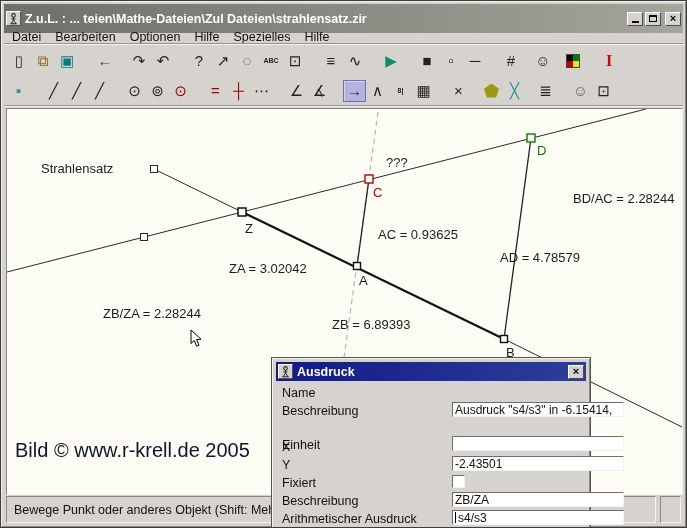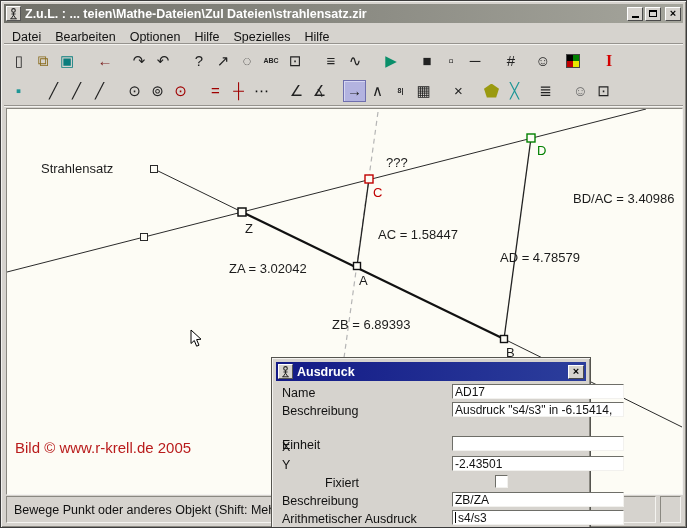--- a/index.html
+++ b/index.html
@@ -5,21 +5,21 @@
   html,body{margin:0;padding:0;background:#9c9a92;}
   .window{position:relative;width:687px;height:528px;overflow:hidden;
     font-family:"Liberation Sans",sans-serif;
     background-color:#d6d3ce;
     background-image:radial-gradient(#c8c5c0 22%,rgba(0,0,0,0) 23%);
     background-size:4px 4px;
     border:1px solid #3c3c3c;
     box-shadow:inset 1px 1px 0 #f2f1ee, inset -1px -1px 0 #8a8881;
     box-sizing:border-box;}
   
-  .titlebar{position:absolute;left:3px;top:3px;right:3px;height:19px;display:flex;align-items:center;gap:4px;
+  .titlebar{position:absolute;left:3px;top:3px;right:3px;height:29px;display:flex;align-items:center;gap:4px;
     background:linear-gradient(90deg,#6f6f68,#a5a59c);padding-left:2px;}
   .app-icon,.dlg-icon{width:15px;height:15px;flex:0 0 15px;background:#d6d3ce;border:1px solid;border-color:#fff #555 #555 #fff;box-sizing:border-box;display:flex;align-items:center;justify-content:center;}
   .title-text{flex:1;color:#fff;font-weight:bold;font-size:12.5px;white-space:nowrap;overflow:hidden;}
   .win-btns{display:flex;gap:2px;padding-right:2px;}
   .win-btn{width:16px;height:14px;background:#d6d3ce;border:1px solid;border-color:#fff #4a4a4a #4a4a4a #fff;box-sizing:border-box;display:flex;align-items:center;justify-content:center;}
   .win-btn.close{margin-left:2px;}
   .glyph-min{width:7px;height:2px;background:#000;margin-top:7px;}
   .glyph-max{width:8px;height:7px;border:1px solid #000;border-top:2px solid #000;box-sizing:border-box;}
   .glyph-x{font-size:11px;font-weight:bold;color:#000;line-height:1;}
   
@@ -38,21 +38,21 @@
   .tb-ic.red-i{font-family:"Liberation Serif",serif;font-size:16px;font-weight:bold;}
   .tb-ic.palette{width:14px;height:14px;border:1px solid #444;box-sizing:border-box;
     background:conic-gradient(#008000 0 90deg,#e8e800 0 180deg,#c00000 0 270deg,#000 0 360deg);}
   .tb-ic.pentagon{width:15px;height:14px;background:#9a9a10;clip-path:polygon(50% 0,100% 38%,81% 100%,19% 100%,0 38%);}
   
   .canvas{position:absolute;left:5px;top:107px;width:675px;height:385px;background:#fdfcf5;
     border:1px solid;border-color:#8a8881 #f4f3f0 #f4f3f0 #8a8881;box-sizing:content-box;}
   .cv-label{position:absolute;font-size:13px;color:#1c1c1c;white-space:nowrap;}
   .cv-label.red{color:#c00000;}
   .cv-label.green{color:#008000;}
-  .cv-label.copyright{font-size:15px;color:#b91c1c;}
+  .cv-label.copyright{font-size:20px;color:#0f172a;}
   .cursor{position:absolute;left:183px;top:220px;width:12px;height:19px;}
   
   .statusbar{position:absolute;left:3px;right:3px;top:492px;bottom:2px;}
   .status-panel{position:absolute;left:2px;top:3px;width:650px;height:27px;box-sizing:border-box;
     border:1px solid;border-color:#8a8881 #f4f3f0 #f4f3f0 #8a8881;display:flex;align-items:center;padding-left:7px;
     font-size:12.5px;color:#111;white-space:nowrap;overflow:hidden;}
   .status-panel2{position:absolute;left:656px;right:2px;top:3px;height:27px;box-sizing:border-box;
     border:1px solid;border-color:#8a8881 #f4f3f0 #f4f3f0 #8a8881;}
   
   .dialog{position:absolute;left:270px;top:356px;width:320px;height:172px;z-index:10;
@@ -264,25 +264,26 @@
       <rect x="520" y="25" width="8" height="8" fill="#fdfcf5" stroke="#008000" stroke-width="1.4"></rect>
     </svg>
 
     <div class="cv-label" style="left:34px;top:52px">Strahlensatz</div>
     <div class="cv-label" style="left:379px;top:46px">???</div>
     <div class="cv-label red" style="left:366px;top:76px">C</div>
     <div class="cv-label green" style="left:530px;top:34px">D</div>
     <div class="cv-label" style="left:238px;top:112px">Z</div>
     <div class="cv-label" style="left:352px;top:164px">A</div>
     <div class="cv-label" style="left:499px;top:236px">B</div>
-    <div class="cv-label" style="left:566px;top:82px">BD/AC = 3.40986</div>
-    <div class="cv-label" style="left:371px;top:118px">AC = 1.58447</div>
+    <div class="cv-label" style="left:566px;top:82px">BD/AC = 2.28244</div>
+    <div class="cv-label" style="left:371px;top:118px">AC = 0.93625</div>
     <div class="cv-label" style="left:493px;top:141px">AD = 4.78579</div>
     <div class="cv-label" style="left:222px;top:152px">ZA = 3.02042</div>
     <div class="cv-label" style="left:325px;top:208px">ZB = 6.89393</div>
+    <div class="cv-label" style="left:96px;top:197px">ZB/ZA = 2.28244</div>
     <div class="cv-label copyright" style="left:8px;top:330px">Bild © www.r-krell.de  2005</div>
 
     <svg class="cursor" viewBox="0 0 12 19">
       <path d="M1,1 L1,14.5 L4.3,11.5 L6.6,17.2 L9,16.2 L6.6,10.6 L11,10.2 Z" fill="#fff" stroke="#000" stroke-width="1"></path>
     </svg>
   </div>
 
   <div class="statusbar">
     <div class="status-panel">
       <span>Bewege Punkt oder anderes Objekt (Shift: Mehr</span>
@@ -299,38 +300,37 @@
           </svg>
       </span>
       <span class="dlg-title-text">Ausdruck</span>
       <span class="dlg-close">
           <span class="glyph-x">×</span>
         </span>
     </div>
     <div id="dlg-rows">
         <div class="dlg-row" style="top: 26px;">
           <span class="dlg-label">Name</span>
-          <input class="dlg-input" type="text" value="AD17" style="">
         </div>
         <div class="dlg-row" style="top: 44px;">
           <span class="dlg-label">Beschreibung</span>
           <input class="dlg-input" type="text" value="Ausdruck &quot;s4/s3&quot; in -6.15414," style="">
         </div>
         <div class="dlg-row" style="top: 78px;">
           <span class="dlg-label">Einheit</span>
           <input class="dlg-input" type="text" style="">
         </div>
         <div class="dlg-row" style="top: 80px;">
           <span class="dlg-label">X</span>
         </div>
         <div class="dlg-row" style="top: 98px;">
           <span class="dlg-label">Y</span>
           <input class="dlg-input" type="text" value="-2.43501" style="">
         </div>
-        <div class="dlg-row" style="top: 116px; margin-left: 43px;">
+        <div class="dlg-row" style="top: 116px;">
           <span class="dlg-label">Fixiert</span>
           <span class="dlg-checkbox"></span>
         </div>
         <div class="dlg-row" style="top: 134px;">
           <span class="dlg-label">Beschreibung</span>
           <input class="dlg-input" type="text" value="ZB/ZA" style="">
         </div>
         <div class="dlg-row" style="top: 152px;">
           <span class="dlg-label">Arithmetischer Ausdruck</span>
           <input class="dlg-input" type="text" value="s4/s3" style="padding-left: 5px;">

